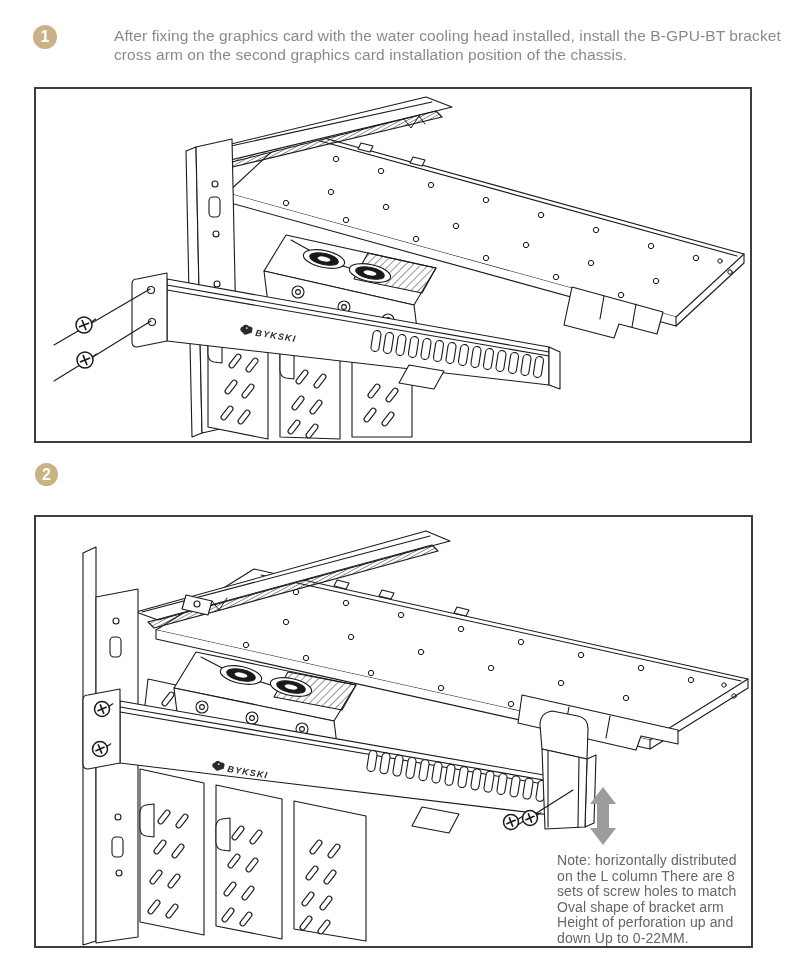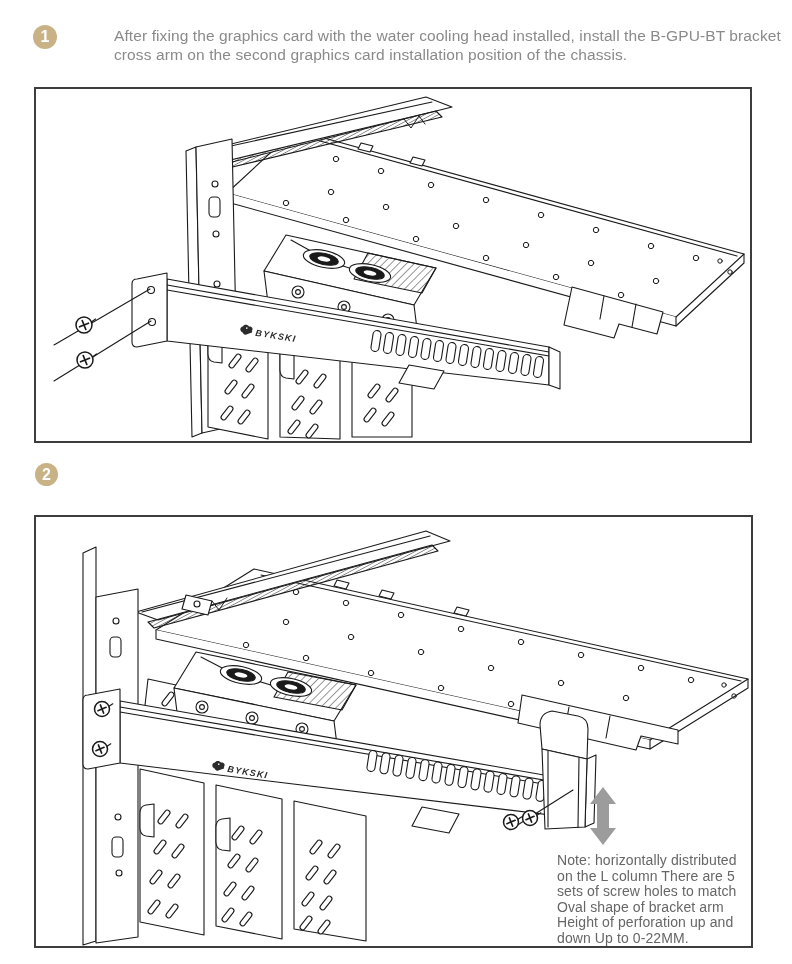--- a/index.html
+++ b/index.html
@@ -399,19 +399,19 @@
         <line x1="480" y1="309" x2="537" y2="273"></line>
         <use href="#scrB" transform="translate(475,305)"></use>
         <use href="#scrB" transform="translate(494,301)"></use>
       </g>
 
       <path d="M567,270 L554,287 L561,287 L561,311 L554,311 L567,328 L580,311 L573,311 L573,287 L580,287 Z" fill="#9c9c9c" stroke="none"></path>
     </svg>
   </div>
 
   <p class="note">Note: horizontally distributed
-on the L column There are 5
+on the L column There are 8
 sets of screw holes to match
 Oval shape of bracket arm
 Height of perforation up and
 down Up to 0-22MM.</p>
 
 </div>
 
 </body></html>

